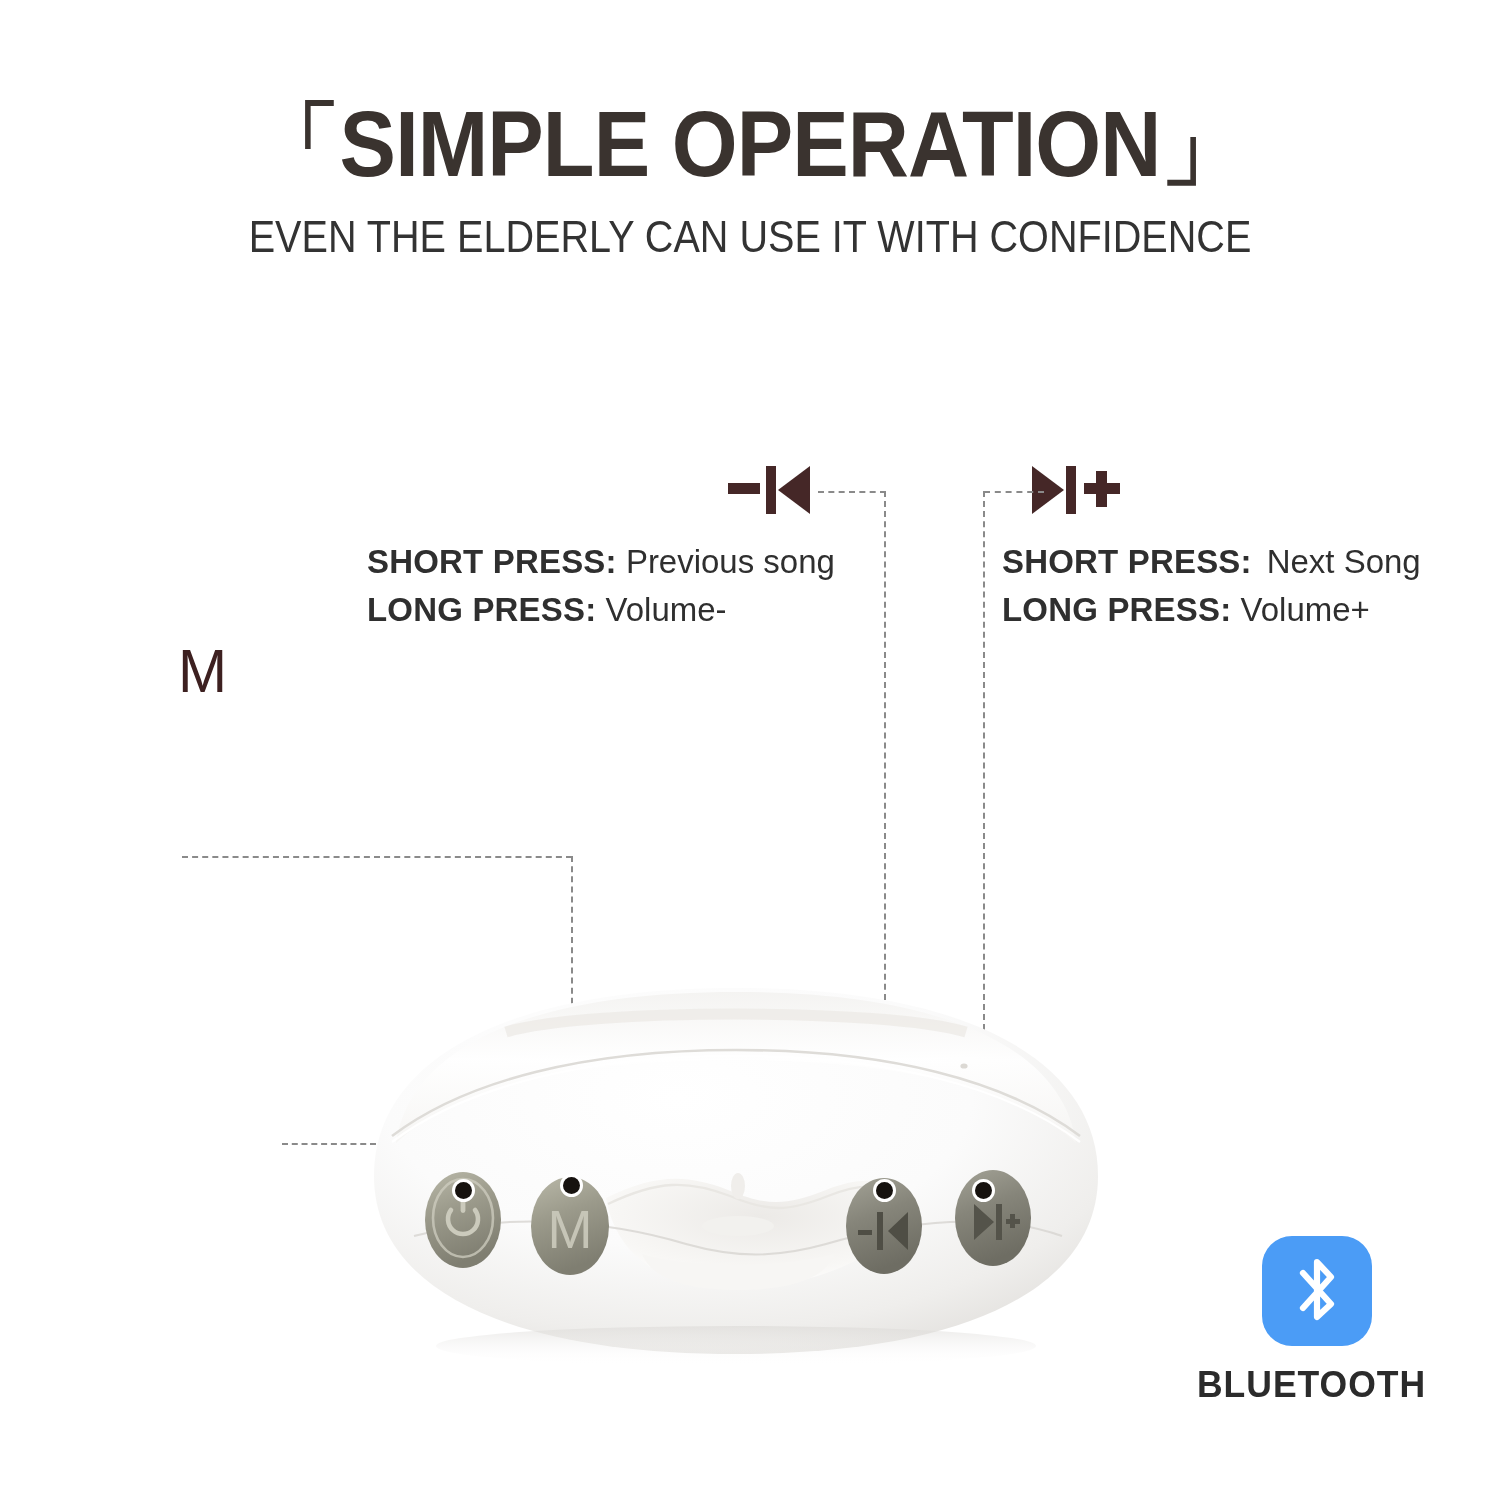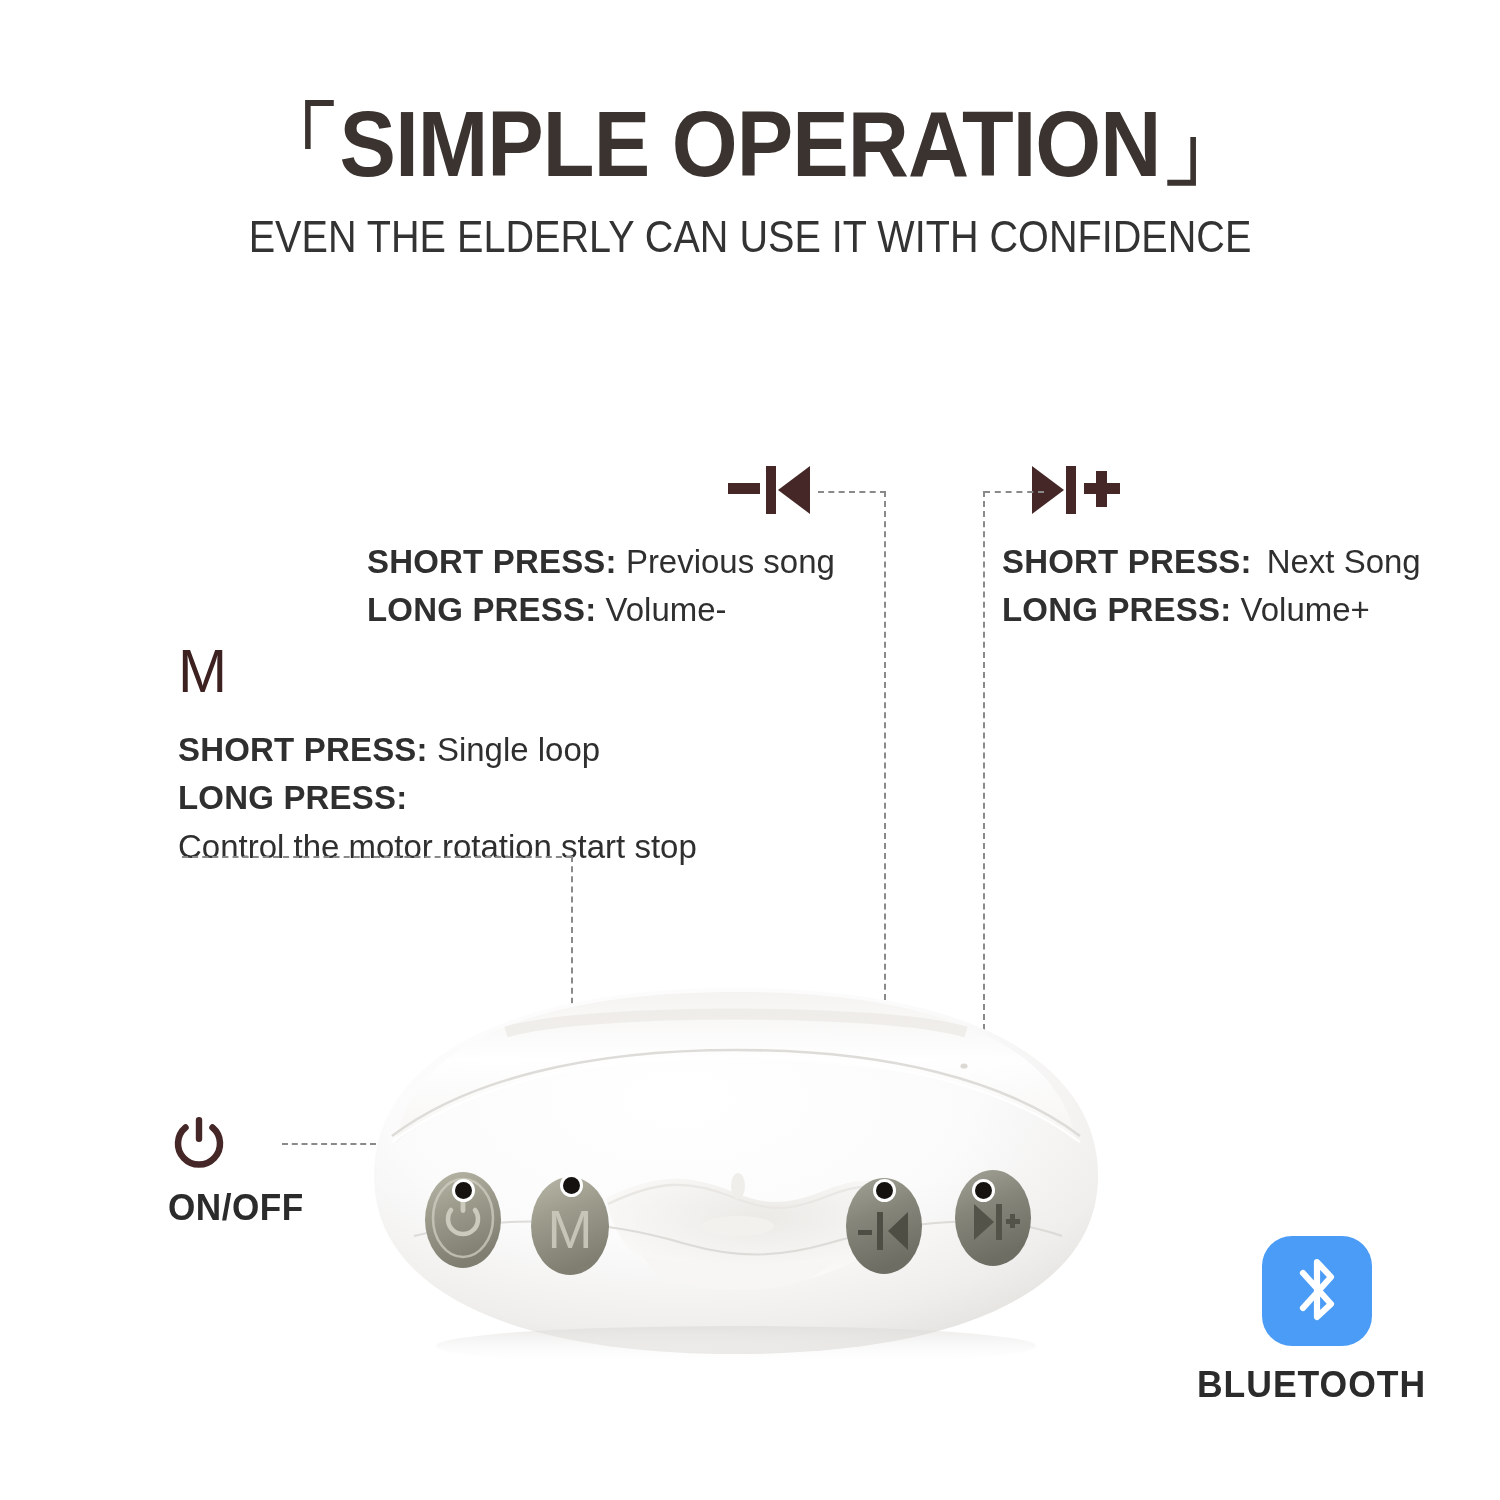--- a/index.html
+++ b/index.html
@@ -226,41 +226,22 @@
       <span style="padding-left:6px;">Next Song</span>
     </div>
     <div class="callout-line">
       <b>LONG PRESS:</b>
       <span>Volume+</span>
     </div>
   </div>
 
   <div id="callout-mode">
     <div id="mode-glyph">M</div>
-    <div class="lines">
-      <div class="callout-line">
-        <b>SHORT PRESS:</b>
-        <span>Single loop</span>
-      </div>
-      <div class="callout-line">
-        <b>LONG PRESS:</b>
-      </div>
-      <div class="callout-line">Control the motor rotation start stop</div>
-    </div>
-  </div>
-
-  <div id="callout-power">
-    <div>
-      <svg width="62" height="62" viewBox="0 0 62 62">
-        <path d="M17.5 14.5 a21 21 0 1 0 27 0" fill="none" stroke="#452727" stroke-width="6.5" stroke-linecap="round"></path>
-        <rect x="27.8" y="4" width="6.4" height="25" rx="3" fill="#452727"></rect>
-      </svg>
-    </div>
-    <div id="power-label">ON/OFF</div>
-  </div>
+  </div>
+
 
   <div class="leader leader-h" style="left:182px; top:856px; width:390px;"></div>
   <div class="leader leader-v" style="left:571px; top:856px; height:330px;"></div>
 
   <div class="leader leader-h" style="left:282px; top:1143px; width:182px;"></div>
   <div class="leader leader-v" style="left:463px; top:1143px; height:48px;"></div>
 
   <div class="leader leader-h" style="left:818px; top:491px; width:68px;"></div>
   <div class="leader leader-v" style="left:884px; top:491px; height:700px;"></div>
 

